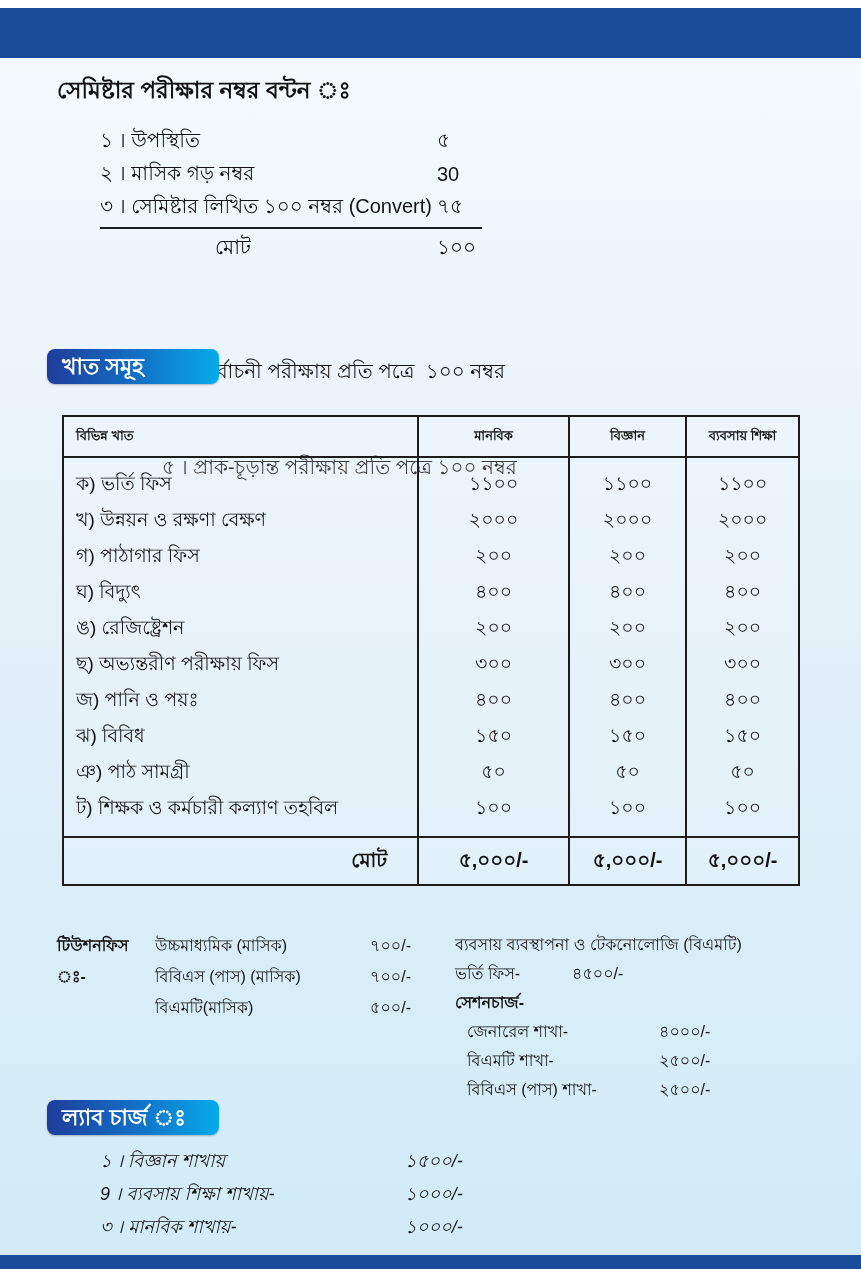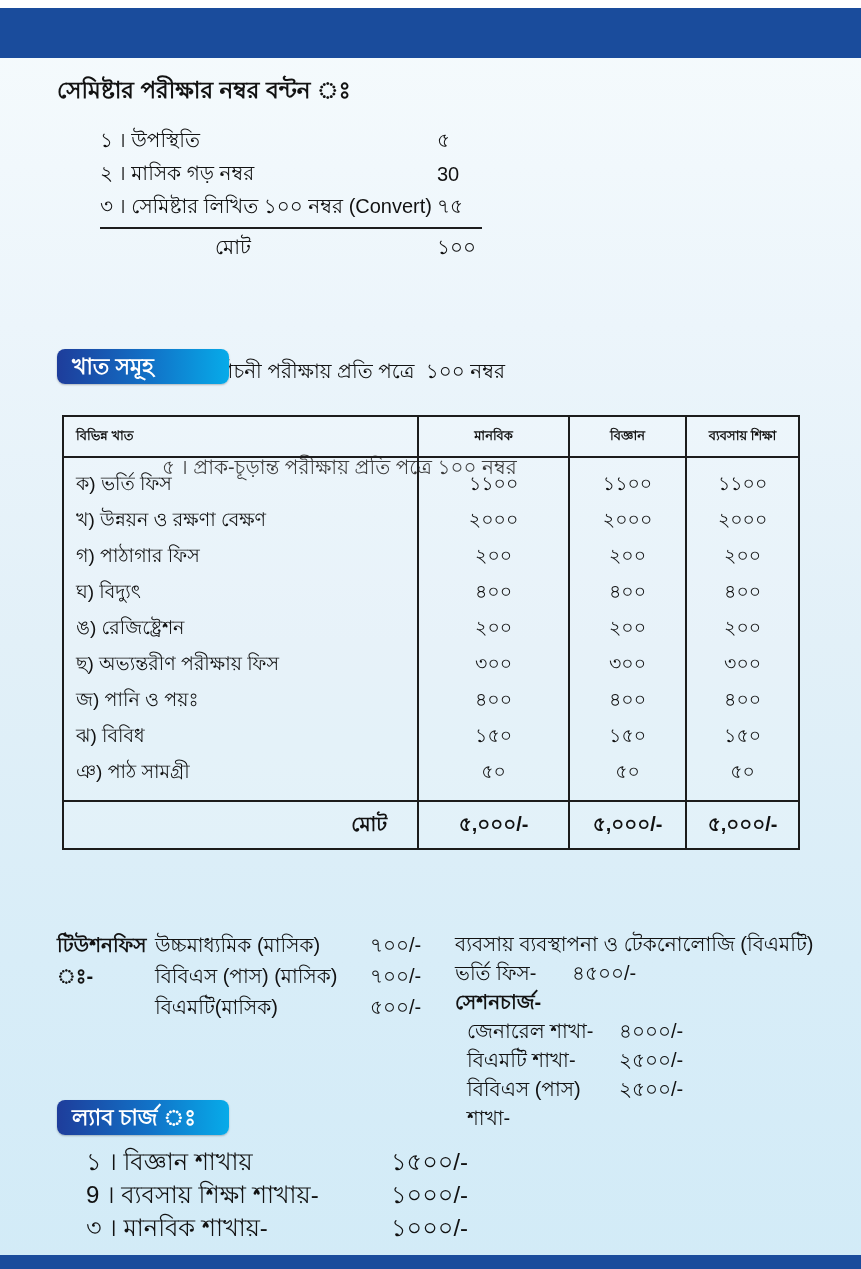--- a/index.html
+++ b/index.html
@@ -26,21 +26,21 @@
   .marks h1 { margin:0 0 14px 0; font-size:23px; font-weight:bold; }
   .mrow { display:flex; align-items:center; height:33px; padding-left:43px; width:432px; box-sizing:border-box; font-size:20px; }
   .mlabel { flex:1; }
   .mvalue { width:52px; }
   .mrule { margin:3px 0 3px 43px; width:382px; border-top:2px solid #1d1d1d; }
   .mtotal { padding-left:158px; }
   .notes { margin:26px 0 0 105px; font-size:20px; line-height:32px; white-space:pre-wrap; }
 
   
   .badge {
-    position:absolute; left:57px; width:172px; height:35px;
+    position:absolute; left:47px; width:172px; height:35px;
     border-radius:8px;
     background: linear-gradient(90deg, var(--badge-start,#1e3d9b) 0%, var(--badge-mid,#1173c8) 55%, var(--badge-end,#07abe9) 100%);
     color:#ffffff; font-size:22px; font-weight:bold;
     line-height:35px; padding-left:15px; box-sizing:border-box;
     box-shadow: 0 1px 2px rgba(0,0,0,0.25);
   }
   .badge-fees { top:341px; }
   .badge-lab  { top:1092px; }
 
   
@@ -64,34 +64,34 @@
   table.fees .vline { border-left:2px solid var(--table-border,#1c1c1c); }
   table.fees tbody tr:first-child td { padding-top:10px; }
   table.fees tbody tr:last-child td { padding-bottom:10px; }
   table.fees tfoot td {
     border-top:2px solid var(--table-border,#1c1c1c);
     height:44px; font-weight:bold; font-size:20px; text-align:center;
   }
   table.fees tfoot td.lbl { text-align:right; padding-right:30px; }
 
   
-  .tuition { position:absolute; top:922px; left:57px; width:770px; display:flex; font-size:20px; }
+  .tuition { position:absolute; top:922px; left:57px; width:770px; display:flex; font-size:16px; }
   .tu-left { display:flex; width:373px; }
   .tu-label { width:98px; font-weight:bold; line-height:31px; }
   .tu-rows { flex:1; }
   .tu-row { display:flex; line-height:31px; }
   .tu-name { width:215px; }
   .tu-amt { width:58px; }
   .tu-right { margin-left:25px; line-height:29px; }
   .tr-row { display:grid; grid-template-columns:117px auto; }
-  .tr-row.indent { padding-left:12px; grid-template-columns:152px auto; }
+  .tr-row.indent { padding-left:12px; grid-template-columns:152px auto;gap:40px; }
   .tr-session { font-weight:bold; }
 
   
-  .lab { position:absolute; top:1138px; left:86px; width:375px; font-size:24px; }
+  .lab { position:absolute; top:1138px; left:100px; width:375px; font-size:18px;font-style:italic; }
   .lab-row { display:flex; height:33px; align-items:center; }
   .lab-label { flex:1; }
   .lab-amt { width:70px; }
 </style>
 </head>
 <body>
 
 <div class="page">
 
   <div class="topbar"></div>
@@ -183,20 +183,26 @@
         <td class="lbl">ঝ) বিবিধ</td>
         <td class="num vline">১৫০</td>
         <td class="num vline">১৫০</td>
         <td class="num vline">১৫০</td>
       </tr>
       <tr>
         <td class="lbl">ঞ) পাঠ সামগ্রী</td>
         <td class="num vline">৫০</td>
         <td class="num vline">৫০</td>
         <td class="num vline">৫০</td>
+      </tr>
+      <tr>
+        <td class="lbl">ট) শিক্ষক ও কর্মচারী  কল্যাণ তহবিল</td>
+        <td class="num vline">১০০</td>
+        <td class="num vline">১০০</td>
+        <td class="num vline">১০০</td>
       </tr>
     </tbody>
     <tfoot>
       <tr>
         <td class="lbl">মোট</td>
         <td class="vline">৫,০০০/-</td>
         <td class="vline">৫,০০০/-</td>
         <td class="vline">৫,০০০/-</td>
       </tr>
     </tfoot>

